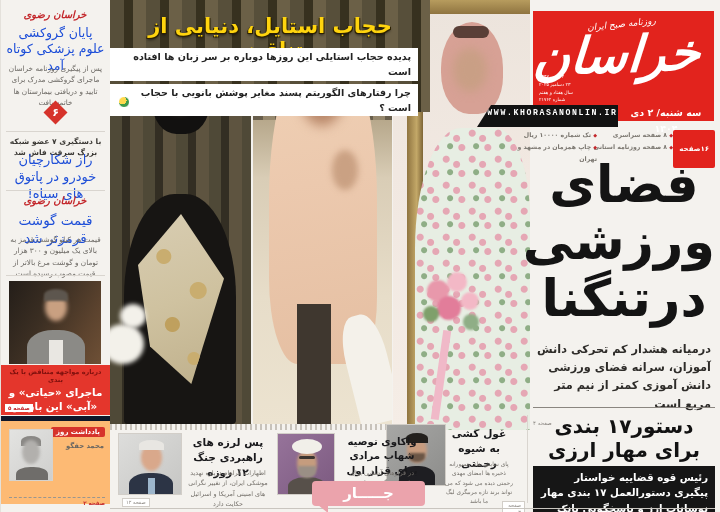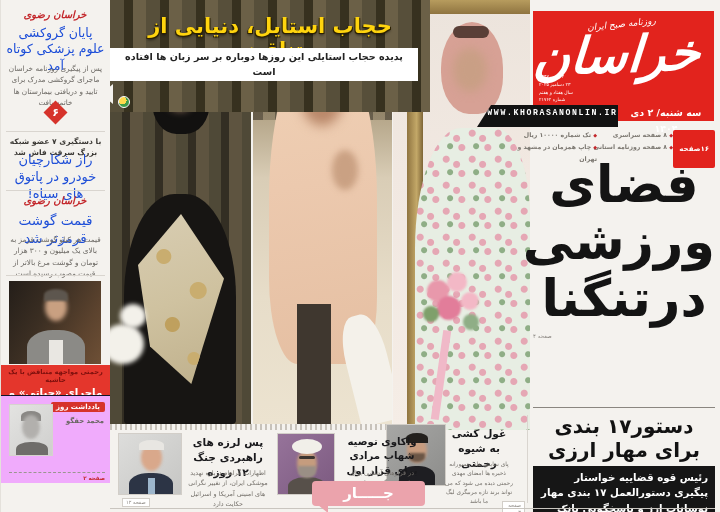--- a/index.html
+++ b/index.html
@@ -21,21 +21,21 @@
   .tv-suit { position:absolute; bottom:-4px; left:18px; width:58px; height:38px; background:#8b8a86; border-radius:45% 45% 0 0; }
   .tv-shirt { position:absolute; bottom:-2px; left:40px; width:14px; height:26px; background:#e9e7e2; }
   .tv-face { position:absolute; top:12px; left:36px; width:22px; height:28px; background:#c9a081; border-radius:50%; filter:blur(2px); }
   .tv-hair { position:absolute; top:8px; left:35px; width:24px; height:12px; background:#5d564e; border-radius:50% 50% 0 0; filter:blur(1px); }
 
   .red-block { position:absolute; left:0; top:365px; width:109px; height:50px; background:#e4362c; }
   .red-block .rb-kicker { display:block; text-align:center; color:#7e100d; font-size:6.6px; font-weight:bold; padding-top:3px; }
   .red-block .rb-head { display:block; text-align:center; color:#fff; font-size:10.3px; font-weight:bold; line-height:1.35; margin-top:2px; }
   .rb-tag { position:absolute; left:4px; bottom:3px; background:#fff; color:#c3272b; font-size:5.5px; font-weight:bold; padding:0 3px; line-height:8px; }
 
-  .note-block { position:absolute; left:0; top:395px; width:109px; height:88px; background:#f0abfc; border-top:1px solid #0f172a; }
+  .note-block { position:absolute; left:0; top:416px; width:109px; height:88px; background:#fdba74; border-top:5px solid #0f172a; }
   .note-label { position:absolute; right:5px; top:6px; background:#d6332b; color:#fff; font-size:7px; font-weight:bold; padding:1px 5px; border-radius:2px; }
   .note-author { position:absolute; right:6px; top:21px; color:#6a6762; font-size:6.8px; font-weight:bold; }
   .note-photo { position:absolute; left:8px; top:8px; width:44px; height:52px; background:linear-gradient(135deg,#e3e3e1,#cfcfcd); overflow:hidden; border:1px solid #d6d3ce; }
   .note-face { position:absolute; top:10px; left:12px; width:18px; height:24px; background:#b2b0ad; border-radius:50%; filter:blur(1.5px); }
   .note-hair { position:absolute; top:6px; left:11px; width:20px; height:10px; background:#8a8885; border-radius:50% 50% 0 0; }
   .note-suit { position:absolute; bottom:-3px; left:6px; width:32px; height:16px; background:#6f6d6a; border-radius:45% 45% 0 0; }
   .note-head { position:absolute; right:5px; top:38px; width:56px; text-align:center; font-size:13px; font-weight:bold; color:#14141a; line-height:1.35; }
   .note-rule { position:absolute; left:8px; right:5px; top:76px; border-top:1px dashed #9a968f; }
   .note-tag { position:absolute; right:5px; top:79px; color:#c3272b; font-size:5.5px; font-weight:bold; }
 
@@ -74,21 +74,21 @@
       radial-gradient(circle at 80% 75%, #e5a7b4 0 3px, transparent 4px),
       #e7eee3; background-size:26px 26px; }
   .ph3 .bouquet { position:absolute; top:272px; left:30px; width:62px; height:70px; filter:blur(1px); }
   .ph3 .bq { position:absolute; border-radius:50%; }
   .ph3 .ribbon { position:absolute; top:330px; left:44px; width:8px; height:90px; background:#f0b9c8; transform:rotate(8deg); }
 
   
   .lead-band { position:absolute; left:110px; top:0; width:320px; height:112px; background:repeating-linear-gradient(90deg,#574f3a 0 14px,#37311f 14px 23px,#6b6047 23px 36px); }
   .lead-chevron { position:absolute; left:-9px; top:84px; width:0; height:0; border-top:10px solid transparent; border-bottom:10px solid transparent; border-right:12px solid #f4f2ee; }
   .lead-head { position:absolute; right:10px; top:14px; width:300px; text-align:center; font-size:21px; font-weight:bold; color:#ffd40e; text-shadow:1px 1px 0 #2e2200, -1px 1px 0 #2e2200, 0 2px 3px rgba(0,0,0,.65); letter-spacing:0; }
-  .lead-subs { position:absolute; right:12px; top:48px; display:flex; flex-direction:column; align-items:flex-end; gap:3px;text-align:center; }
+  .lead-subs { position:absolute; right:12px; top:48px; display:flex; flex-direction:column; align-items:flex-end; gap:3px; }
   .lead-sub { background:#ffffff; color:#232323; font-size:9.6px; font-weight:bold; padding:1px 7px; line-height:1.6; }
   .mini-logo { position:absolute; left:8px; bottom:4px; width:12px; height:12px; border-radius:50%; background:radial-gradient(circle at 35% 35%, #ffd94d 0 4px, #3f9b4a 4px 7px, #1f6e37 7px); border:1px solid #fff; }
 
   
   .masthead { position:absolute; left:533px; top:11px; width:181px; height:110px; background:#e2231d; }
   .mh-tagline { position:absolute; right:58px; top:8px; color:#fff; font-family:"DejaVu Serif", serif; font-style:italic; font-size:9px; transform:rotate(-6deg); }
   .mh-name { position:absolute; right:14px; top:16px; width:160px; text-align:center; color:#fff; font-family:"DejaVu Serif", serif; font-weight:bold; font-style:italic; font-size:50px; transform:skewX(-6deg) rotate(-2deg); line-height:1.1; }
   .mh-side { position:absolute; left:6px; top:62px; width:52px; text-align:left; color:#fff; font-size:4.6px; line-height:1.7; direction:rtl; }
   .mh-side div { white-space:nowrap; }
   .url-strip { position:absolute; left:477px; top:105px; width:141px; height:22px; background:#121212; clip-path:polygon(14px 0, 100% 0, 100% 100%, 0 100%); }
@@ -158,21 +158,21 @@
     <div class="lc-body" style="top:234px;">قیمت هر کیلو گوشت قرمز به بالای یک میلیون و ۳۰۰ هزار تومان و گوشت مرغ بالاتر از قیمت مصوب رسیده است</div>
 
     <div class="lc-div" style="top:275px;"></div>
     <div class="tv-photo">
       <div class="tv-suit"></div>
       <div class="tv-shirt"></div>
       <div class="tv-face"></div>
       <div class="tv-hair"></div>
     </div>
     <div class="red-block">
-      <span class="rb-kicker">رحمتی مواجهه متناقض با یک حاشیه</span>
+      <span class="rb-kicker">درباره مواجهه متناقض با یک بندی</span>
       <span class="rb-head">ماجرای «حیاتی» و «آبی» این بار در تلویزیون</span>
       <span class="rb-tag">صفحه ۵</span>
     </div>
 
     <div class="note-block">
       <span class="note-label">یادداشت روز</span>
       <span class="note-author">محمد حقگو</span>
       <div class="note-photo">
         <div class="note-hair"></div>
         <div class="note-face"></div>
@@ -216,20 +216,21 @@
         <div class="bq" style="left:40px; top:42px; width:16px; height:16px; background:#8fae86;"></div>
       </div>
       <div class="ribbon"></div>
     </div>
 
     <div class="lead-band" style="left:0;">
       <div class="lead-chevron"></div>
       <div class="lead-head">حجاب استایل، دنیایی از تناقض</div>
       <div class="lead-subs">
         <span class="lead-sub">پدیده حجاب استایلی این روزها دوباره بر سر زبان ها افتاده است</span>
+        <span class="lead-sub">چرا رفتارهای الگوریتم پسند مغایر پوشش بانویی با حجاب است ؟</span>
       </div>
       <div class="mini-logo"></div>
     </div>
   </div>
 
   <div class="masthead">
     <div class="mh-tagline">روزنامه صبح ایران</div>
     <div class="mh-name">خراسان</div>
     <div class="mh-side">
       <div>۳ رجب ۱۴۴۷</div>
@@ -253,20 +254,21 @@
     <div class="info-col info-col-b">
       <div><span class="b">◆</span><span>تک شماره ۱۰۰۰۰ ریال</span></div>
       <div><span class="b">◆</span><span>چاپ همزمان در مشهد و تهران</span></div>
     </div>
   </div>
 
   <div class="main-story">
     <div class="ms-line">فضای</div>
     <div class="ms-line">ورزشی</div>
     <div class="ms-line">درتنگنا</div>
+    <div class="ms-sub">درمیانه هشدار کم تحرکی دانش آموزان، سرانه فضای ورزشی دانش آموزی کمتر از نیم متر مربع است</div>
     <div class="ms-tag">صفحه ۴</div>
   </div>
 
   <div class="currency">
     <div class="cur-rule"></div>
     <div class="cur-head">دستور۱۷ بندی برای مهار ارزی</div>
     <div class="cur-deck">رئیس قوه قضاییه خواستار پیگیری دستورالعمل ۱۷ بندی مهار نوسانات ارز و پاسخگویی بانک مرکزی درباره کارت های بازرگانی اجاره ای و پول شویی شد</div>
 
   </div>
 

